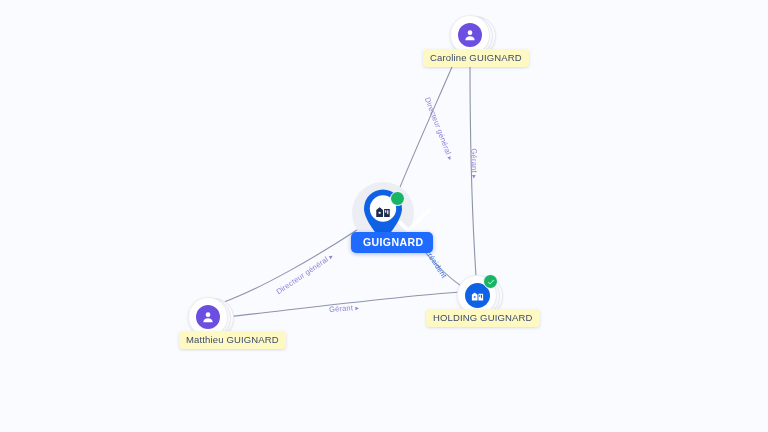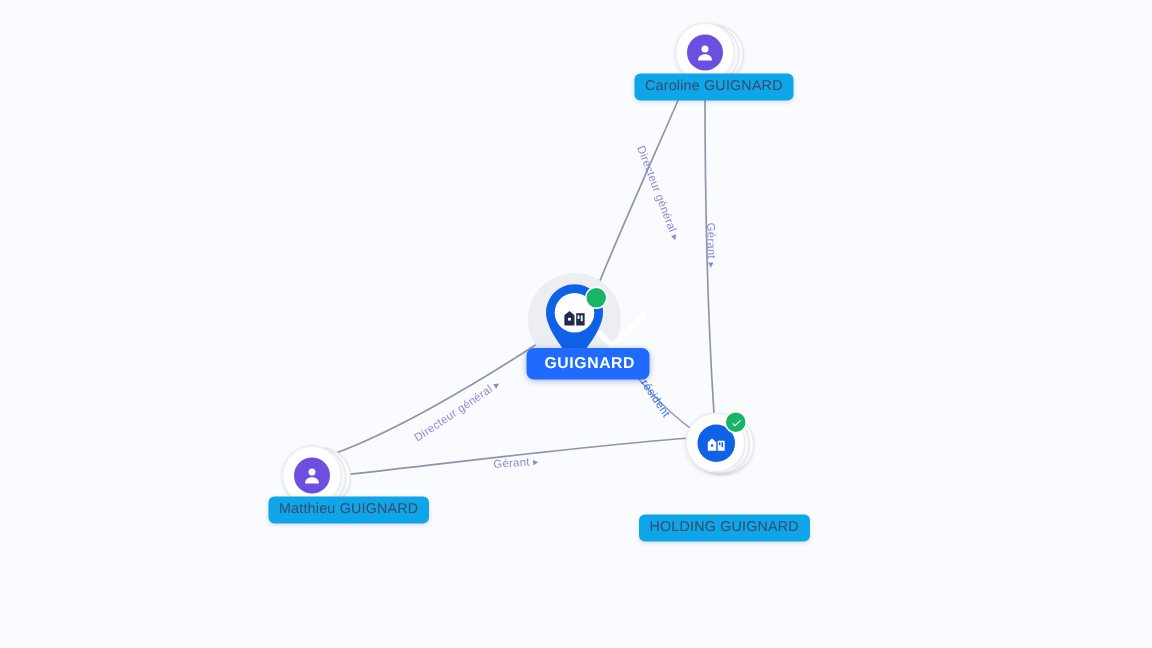--- a/index.html
+++ b/index.html
@@ -89,21 +89,21 @@
   .pin-icon{
     position:absolute;left:12px;top:11.5px;
     width:22px;height:22px;
     display:flex;align-items:center;justify-content:center;
   }
   .pin-icon svg{position:static;width:18px;height:18px;fill:#1f2b4d;}
 
   
   .node-label{
     position:absolute;
-    background:#0ea5e9;
+    background:#fef9c3;
     color:#3a4a68;
     font-size:9.5px;
     letter-spacing:.15px;
     padding:3px 7px 4px 7px;
     border-radius:4px;
     white-space:nowrap;
     box-shadow:0 1px 3px rgba(40,50,90,.16);
     z-index:8;
   }
   .node-label.primary{
@@ -211,21 +211,21 @@
           <rect x="6.2" y="13.2" width="2.6" height="2.4" fill="#0f62e6"></rect>
         </svg>
       </div>
     </div>
     <div class="check-badge" style="left:26px;top:-1px;">
       <svg viewBox="0 0 24 24">
           <path d="M9 16.2 4.8 12l-1.4 1.4L9 19 21 7l-1.4-1.4z"></path>
         </svg>
     </div>
   </div>
-  <div class="node-label" style="left:-31px;top:34px;margin-top:34px;">HOLDING GUIGNARD</div>
+  <div class="node-label" style="left:-31px;top:34px;">HOLDING GUIGNARD</div>
 </div>
 
 <div class="node" style="left:188px;top:297px;">
   <div class="node-glyph" style="width:44px;height:40px;">
     <div class="stack s1"></div>
     <div class="stack s2"></div>
     <div class="avatar-circle">
       <div class="avatar-inner">
         <svg viewBox="0 0 24 24">
             <circle cx="12" cy="8" r="4"></circle>

